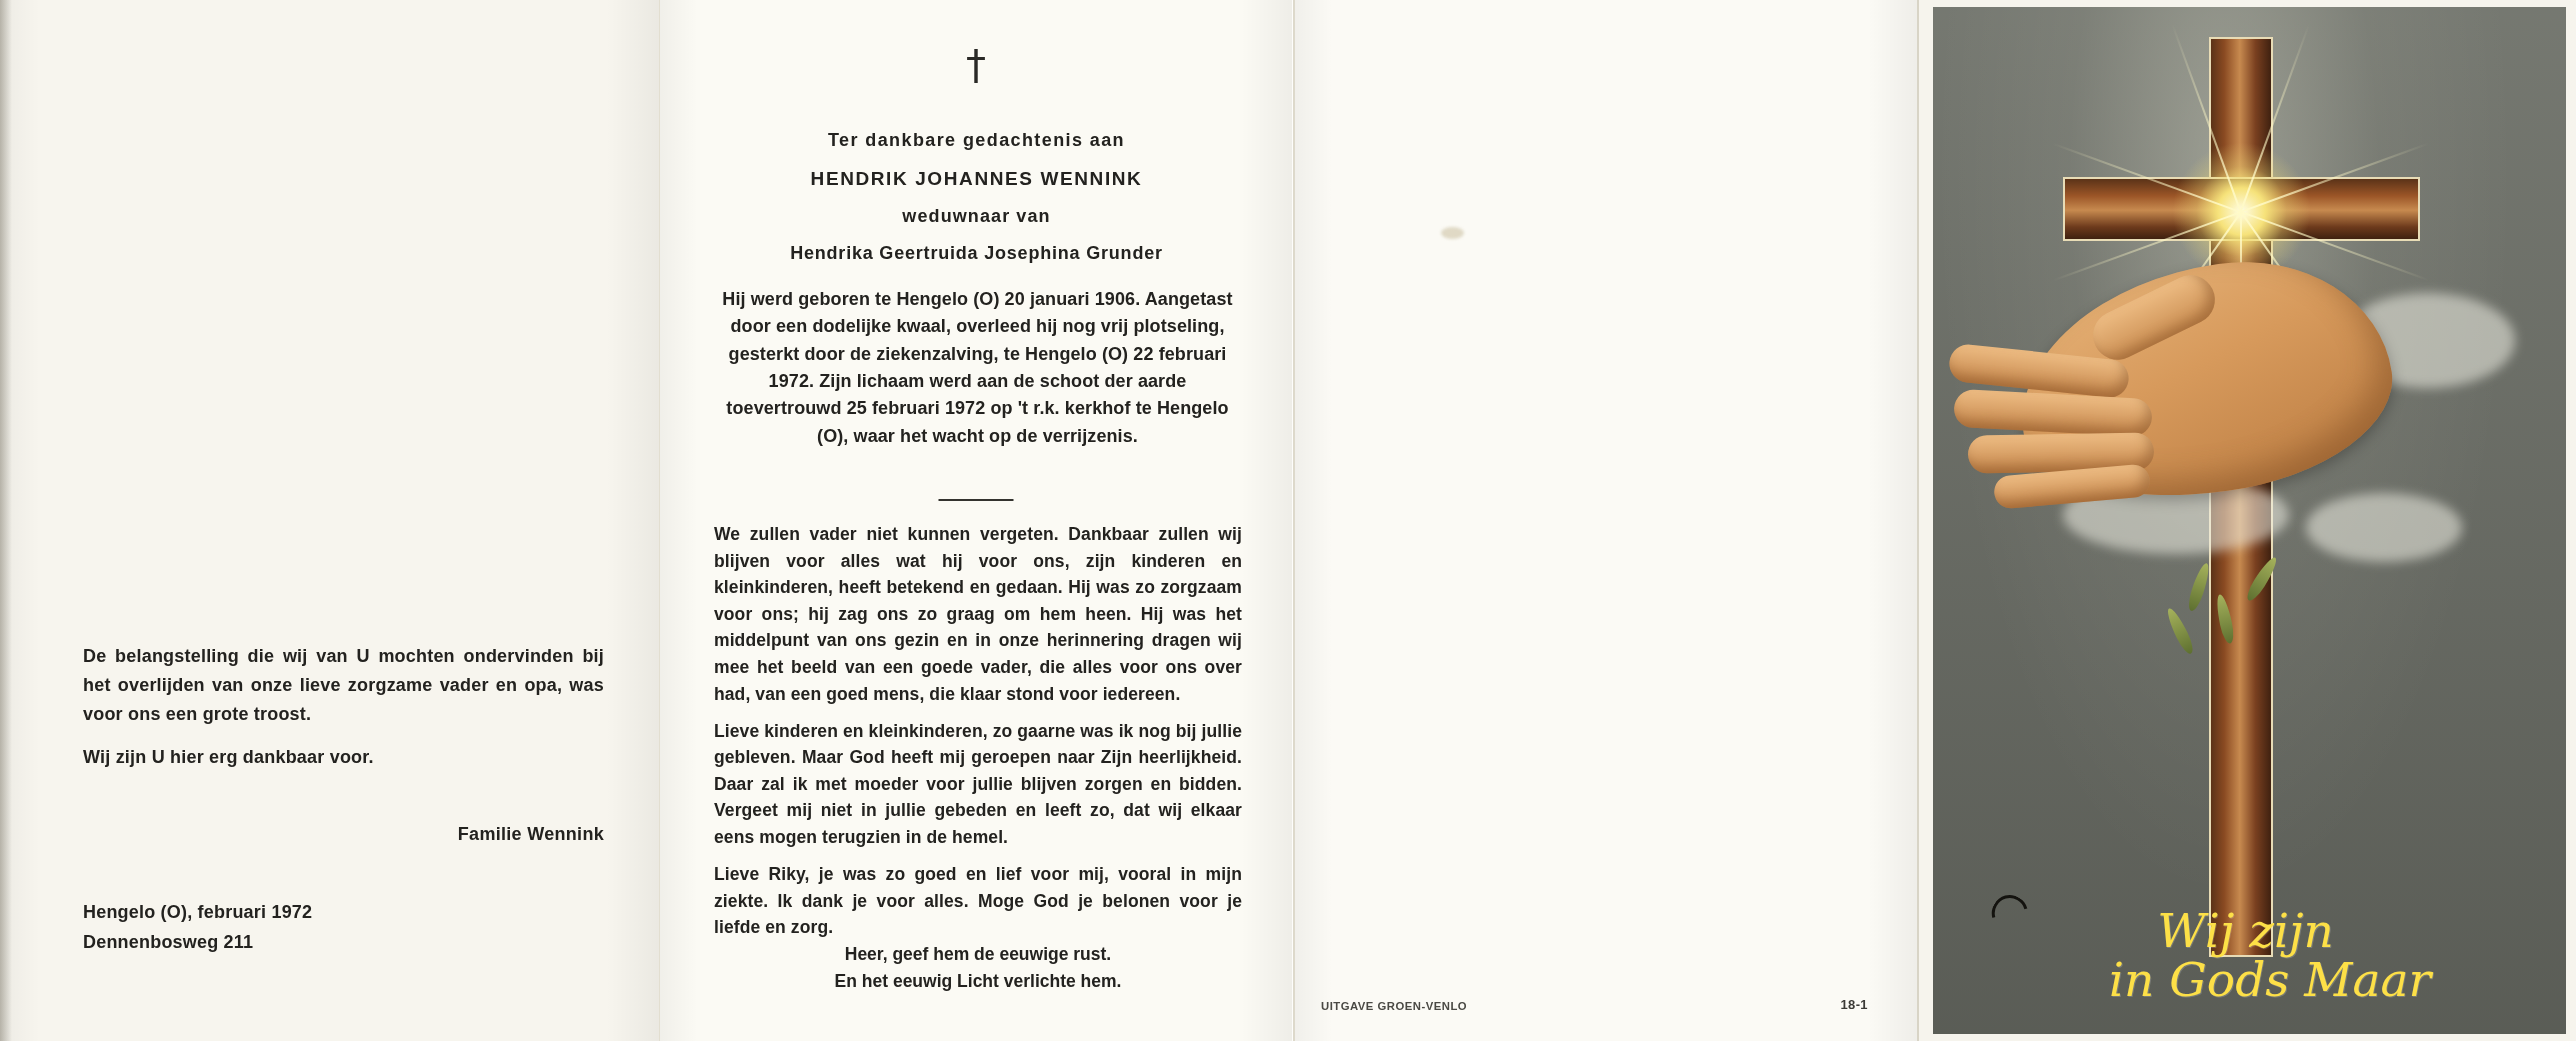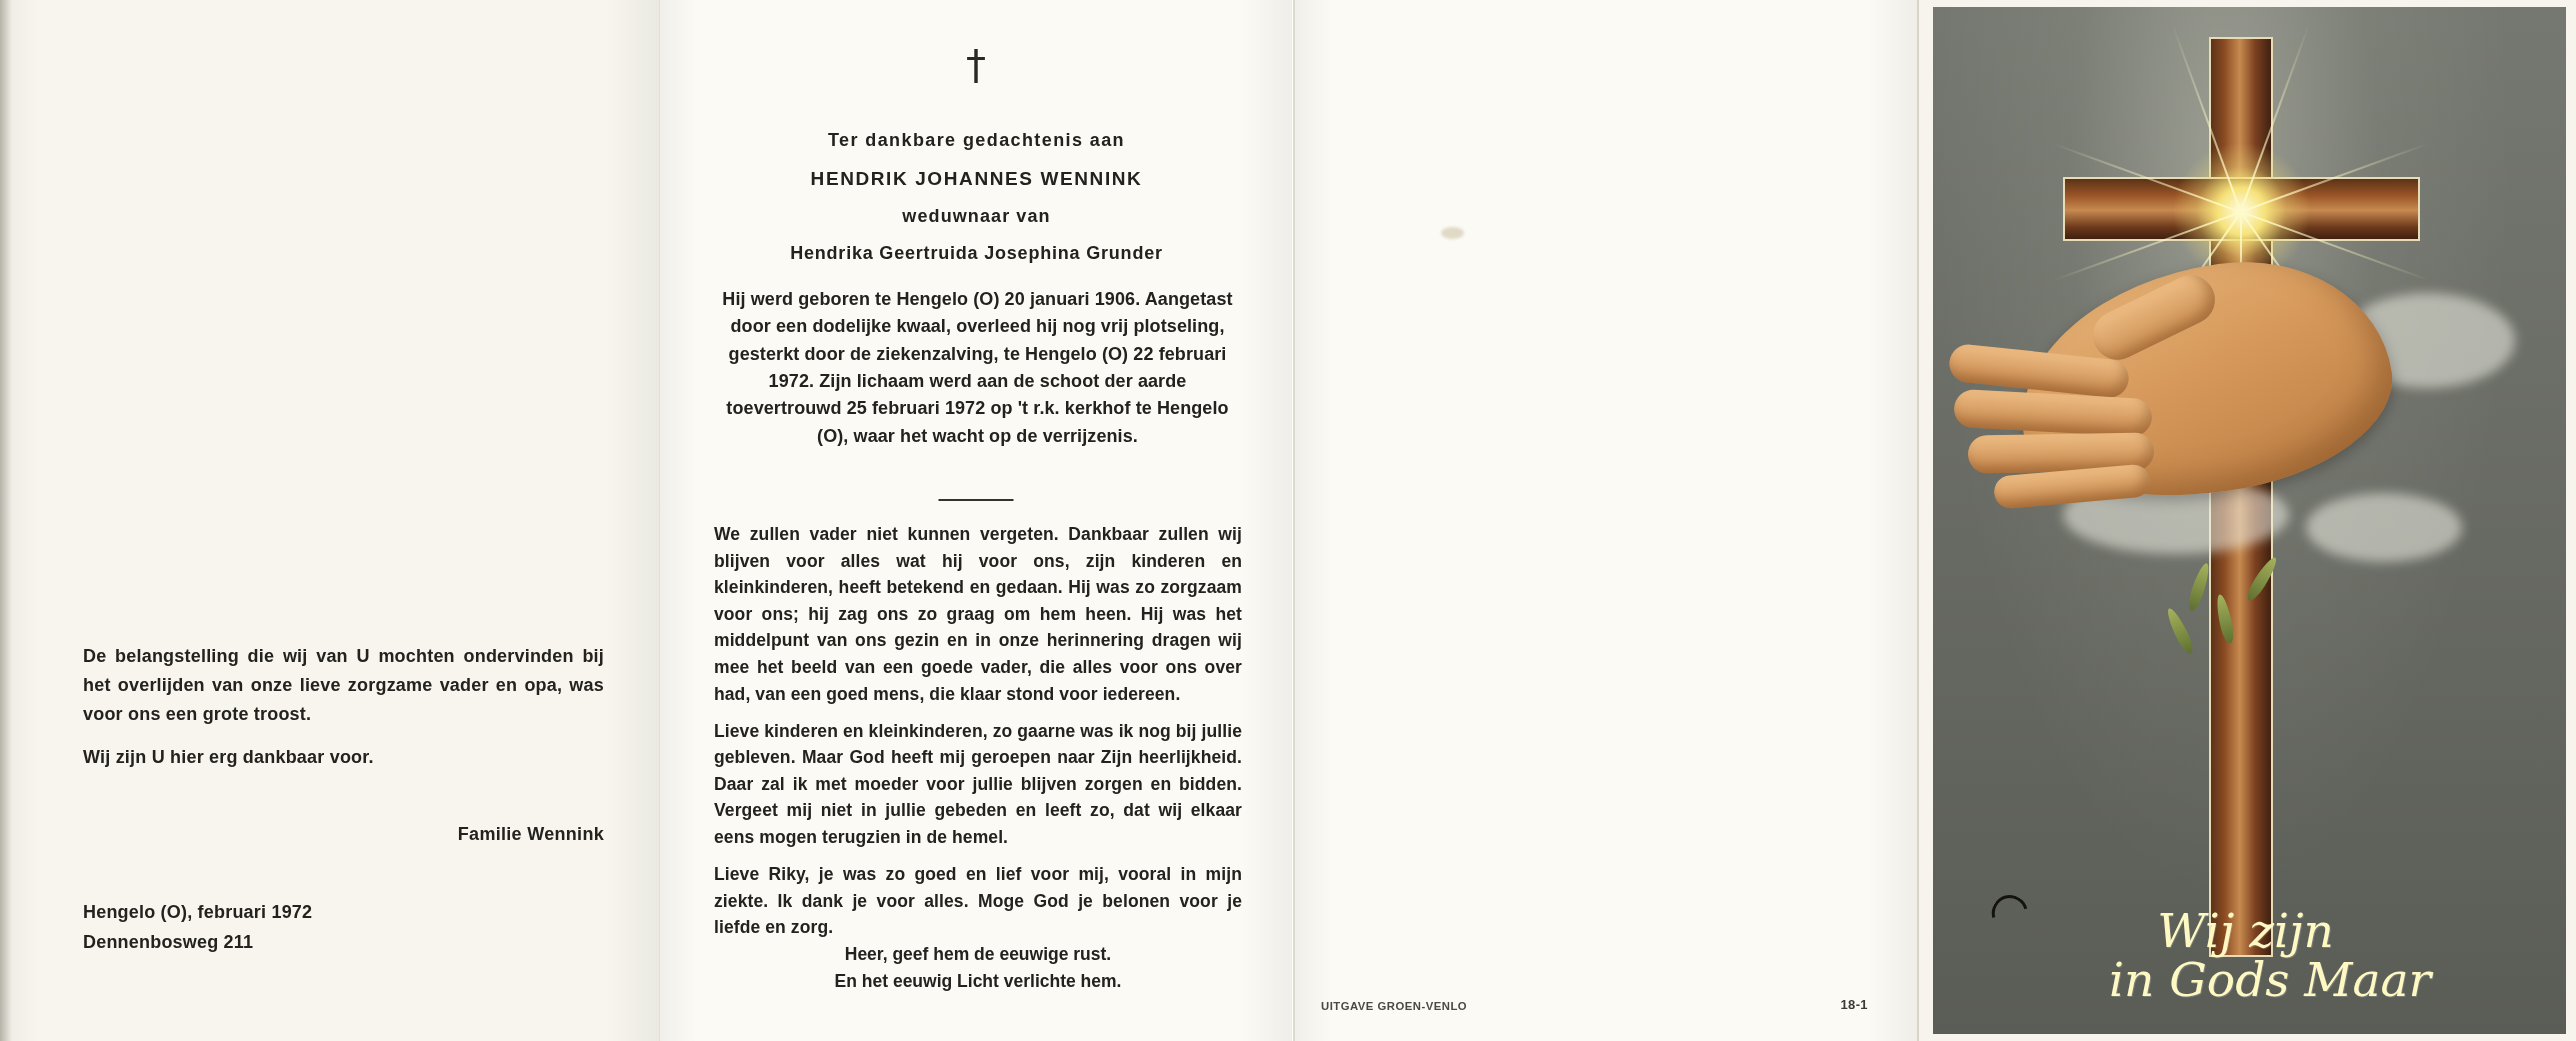--- a/index.html
+++ b/index.html
@@ -331,21 +331,21 @@
   .l-b { left: 286px; top: 587px; transform: rotate(-12deg); }
   .l-c { left: 323px; top: 547px; transform: rotate(32deg); }
   .l-d { left: 241px; top: 599px; transform: rotate(-26deg); }
 
   .art-caption {
     position: absolute;
     left: 26px;
     bottom: 29.5px;
     width: 573px;
     text-align: center;
-    color: #fef9c3;
+    color: #fde047;
     font-family: "DejaVu Serif", serif;
     font-style: italic;
     font-size: 47px;
     line-height: 1.05;
     text-shadow: 0.9px 0.9px 0 rgba(255,255,255,0.18);
   }
   .art-caption .ln2 { display: block; padding-left: 49px; }
   .swirl {
     position: absolute;
     left: 59px;

